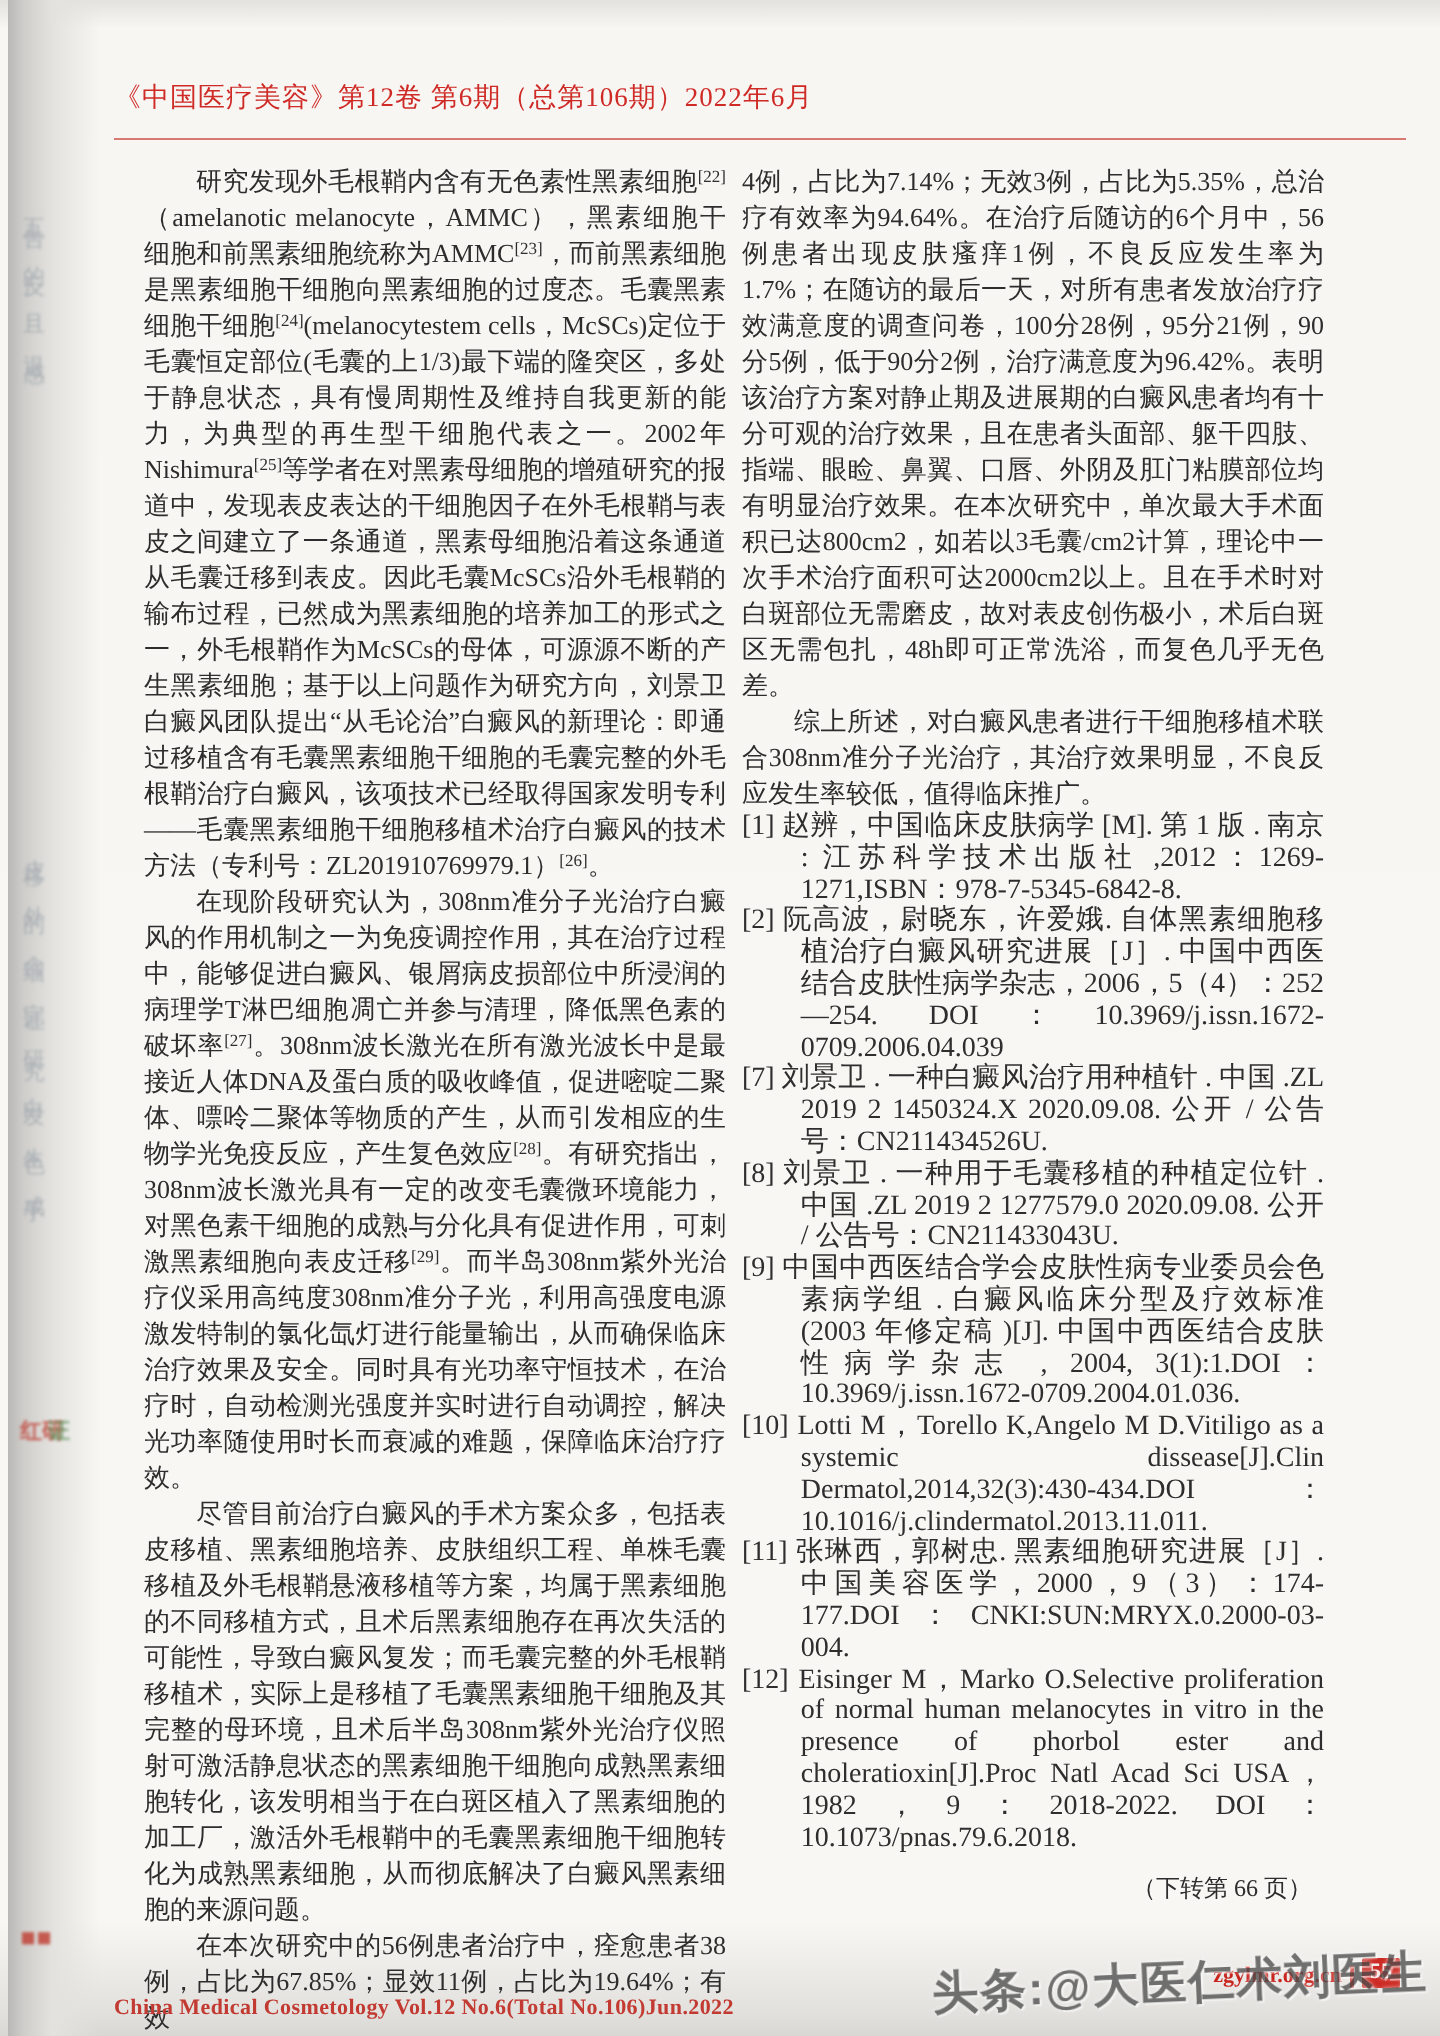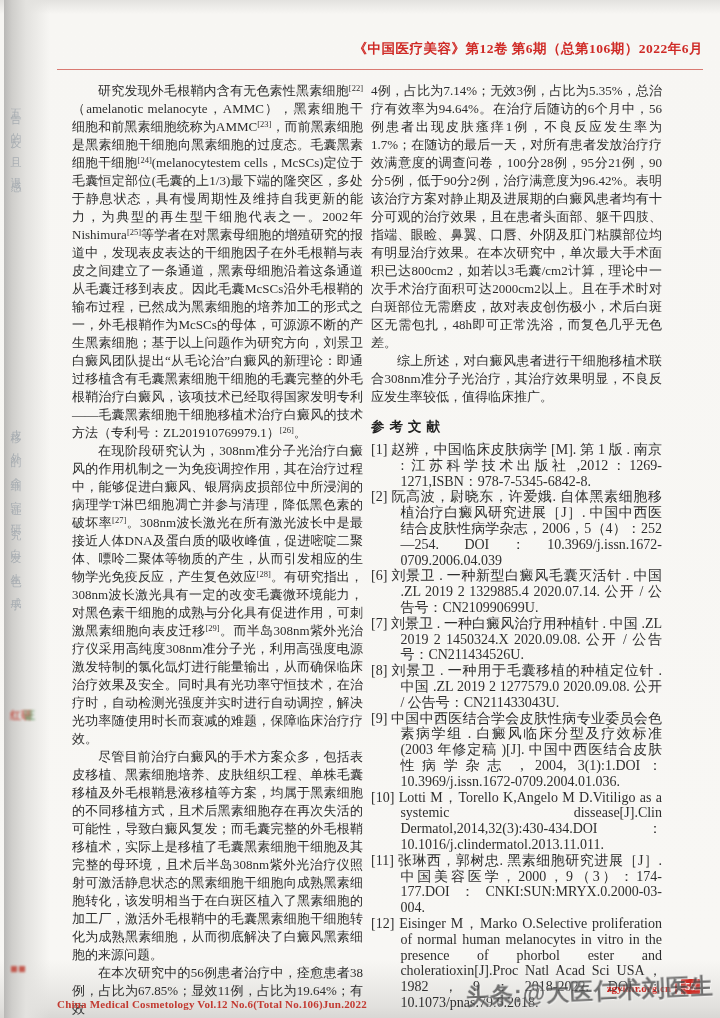--- a/index.html
+++ b/index.html
@@ -29,22 +29,22 @@
   }
   .bleed.top{left:4px;top:100px;height:290px;}
   .bleed.bottom{left:4px;top:420px;height:560px;}
   .mark{position:absolute;filter:blur(.8px);font-size:11px;font-weight:bold;}
   .mark.red-top{left:6px;top:708px;color:#c04438;opacity:.8;}
   .mark.red-bottom{left:6px;top:962px;color:#c04438;opacity:.85;}
   .mark.green{left:20px;top:708px;color:#4d8a4d;opacity:.7;}
 
   
   .journal-header{
-    position:absolute;left:57px;top:40px;width:646px;text-align:right;
-    color:#cf2a26;font-size:13.5px;font-weight:bold;letter-spacing:.5px;
+    position:absolute;left:57px;top:40px;width:646px;text-align:left;
+    color:#cf2a26;font-size:13.5px;font-weight:normal;letter-spacing:.5px;
     z-index:4;
   }
   .header-rule{
     position:absolute;left:57px;top:69px;width:646px;height:0;
     border-top:1.6px solid #d97a72;z-index:4;
   }
 
   
   .col{
     position:absolute;top:82px;width:291px;
@@ -114,25 +114,23 @@
       <p class="indent">在现阶段研究认为，308nm准分子光治疗白癜风的作用机制之一为免疫调控作用，其在治疗过程中，能够促进白癜风、银屑病皮损部位中所浸润的病理学T淋巴细胞凋亡并参与清理，降低黑色素的破坏率<sup>[27]</sup>。308nm波长激光在所有激光波长中是最接近人体DNA及蛋白质的吸收峰值，促进嘧啶二聚体、嘌呤二聚体等物质的产生，从而引发相应的生物学光免疫反应，产生复色效应<sup>[28]</sup>。有研究指出，308nm波长激光具有一定的改变毛囊微环境能力，对黑色素干细胞的成熟与分化具有促进作用，可刺激黑素细胞向表皮迁移<sup>[29]</sup>。而半岛308nm紫外光治疗仪采用高纯度308nm准分子光，利用高强度电源激发特制的氯化氙灯进行能量输出，从而确保临床治疗效果及安全。同时具有光功率守恒技术，在治疗时，自动检测光强度并实时进行自动调控，解决光功率随使用时长而衰减的难题，保障临床治疗疗效。</p>
       <p class="indent">尽管目前治疗白癜风的手术方案众多，包括表皮移植、黑素细胞培养、皮肤组织工程、单株毛囊移植及外毛根鞘悬液移植等方案，均属于黑素细胞的不同移植方式，且术后黑素细胞存在再次失活的可能性，导致白癜风复发；而毛囊完整的外毛根鞘移植术，实际上是移植了毛囊黑素细胞干细胞及其完整的母环境，且术后半岛308nm紫外光治疗仪照射可激活静息状态的黑素细胞干细胞向成熟黑素细胞转化，该发明相当于在白斑区植入了黑素细胞的加工厂，激活外毛根鞘中的毛囊黑素细胞干细胞转化为成熟黑素细胞，从而彻底解决了白癜风黑素细胞的来源问题。</p>
       <p class="indent">在本次研究中的56例患者治疗中，痊愈患者38例，占比为67.85%；显效11例，占比为19.64%；有效</p>
     </div>
 
   <div class="col right">
     <div>
         <p>4例，占比为7.14%；无效3例，占比为5.35%，总治疗有效率为94.64%。在治疗后随访的6个月中，56例患者出现皮肤瘙痒1例，不良反应发生率为1.7%；在随访的最后一天，对所有患者发放治疗疗效满意度的调查问卷，100分28例，95分21例，90分5例，低于90分2例，治疗满意度为96.42%。表明该治疗方案对静止期及进展期的白癜风患者均有十分可观的治疗效果，且在患者头面部、躯干四肢、指端、眼睑、鼻翼、口唇、外阴及肛门粘膜部位均有明显治疗效果。在本次研究中，单次最大手术面积已达800cm2，如若以3毛囊/cm2计算，理论中一次手术治疗面积可达2000cm2以上。且在手术时对白斑部位无需磨皮，故对表皮创伤极小，术后白斑区无需包扎，48h即可正常洗浴，而复色几乎无色差。</p>
         <p class="indent">综上所述，对白癜风患者进行干细胞移植术联合308nm准分子光治疗，其治疗效果明显，不良反应发生率较低，值得临床推广。</p>
       </div>
-    <div class="refs-heading">参考文献</div>
     <div class="refs">
         <div class="ref">[1] 赵辨，中国临床皮肤病学 [M]. 第 1 版 . 南京 : 江苏科学技术出版社 ,2012：1269-1271,ISBN：978-7-5345-6842-8.</div>
         <div class="ref">[2] 阮高波，尉晓东，许爱娥. 自体黑素细胞移植治疗白癜风研究进展［J］. 中国中西医结合皮肤性病学杂志，2006，5（4）：252—254. DOI：10.3969/j.issn.1672-0709.2006.04.039</div>
-        <div class="ref">[6] 刘景卫 . 一种新型白癜风毛囊灭活针 . 中国 .ZL 2019 2 1329885.4 2020.07.14. 公开 / 公告号：CN210990699U.</div>
         <div class="ref">[7] 刘景卫 . 一种白癜风治疗用种植针 . 中国 .ZL 2019 2 1450324.X 2020.09.08. 公开 / 公告号：CN211434526U.</div>
         <div class="ref">[8] 刘景卫 . 一种用于毛囊移植的种植定位针 . 中国 .ZL 2019 2 1277579.0 2020.09.08. 公开 / 公告号：CN211433043U.</div>
         <div class="ref">[9] 中国中西医结合学会皮肤性病专业委员会色素病学组 . 白癜风临床分型及疗效标准 (2003 年修定稿 )[J]. 中国中西医结合皮肤性病学杂志 , 2004, 3(1):1.DOI：10.3969/j.issn.1672-0709.2004.01.036.</div>
         <div class="ref">[10] Lotti M，Torello K,Angelo M D.Vitiligo as a systemic dissease[J].Clin Dermatol,2014,32(3):430-434.DOI：10.1016/j.clindermatol.2013.11.011.</div>
         <div class="ref">[11] 张琳西，郭树忠. 黑素细胞研究进展［J］. 中国美容医学，2000，9（3）：174-177.DOI：CNKI:SUN:MRYX.0.2000-03-004.</div>
         <div class="ref">[12] Eisinger M，Marko O.Selective proliferation of normal human melanocytes in vitro in the presence of phorbol ester and choleratioxin[J].Proc Natl Acad Sci USA，1982，9：2018-2022. DOI：10.1073/pnas.79.6.2018.</div>
       </div>
     <div class="continuation">（下转第 66 页）</div>
   </div>
 

